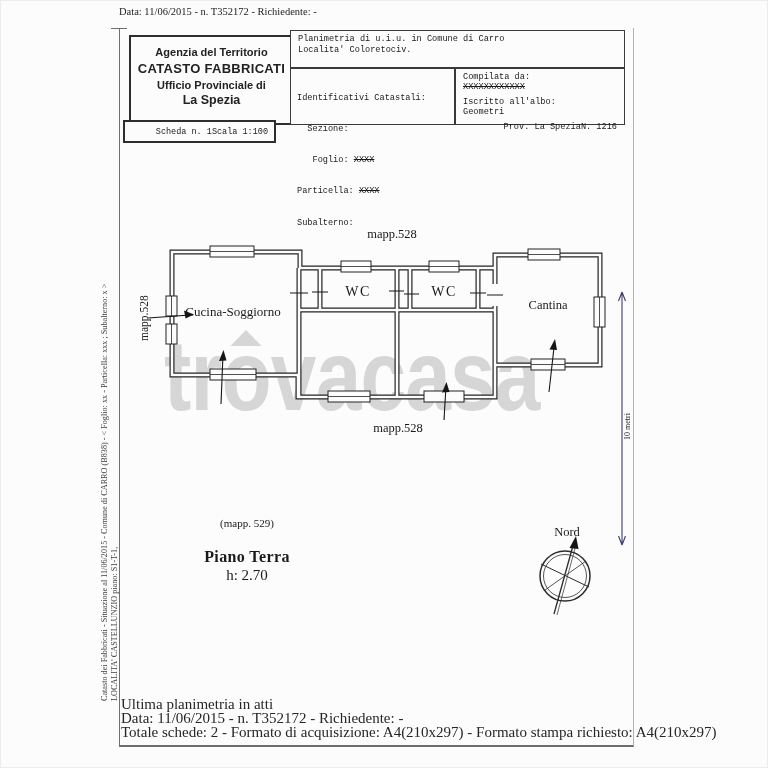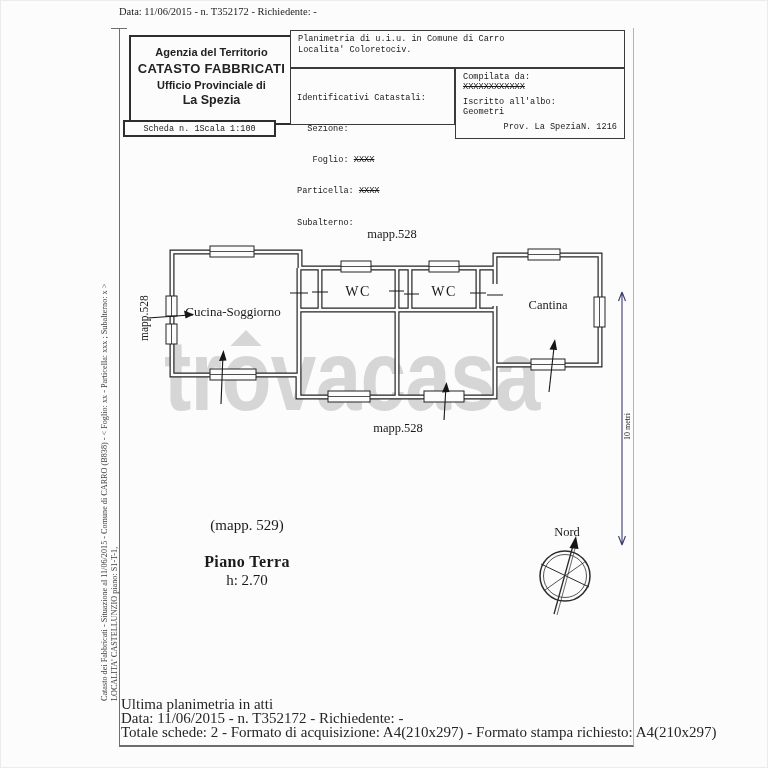--- a/index.html
+++ b/index.html
@@ -17,33 +17,33 @@
   .frame-tick{position:absolute;left:111px;top:28px;width:16px;height:1px;background:#6e6e6e;}
 
   
   .agency-box{position:absolute;left:129px;top:35px;width:161px;height:86px;border:2px solid #2e2e2e;
               background:#fcfcfc;text-align:center;color:#222;}
   .agency-box .a1{margin-top:9px;font-size:11px;font-weight:bold;}
   .agency-box .a2{margin-top:3px;font-size:13px;font-weight:bold;letter-spacing:.3px;}
   .agency-box .a3{margin-top:3px;font-size:11px;font-weight:bold;}
   .agency-box .a4{margin-top:2px;font-size:12.5px;font-weight:bold;}
 
-  .scheda-box{position:absolute;left:123px;top:120px;width:153px;height:17px;border:2px solid #2e2e2e;
-              background:#fcfcfc;display:flex;align-items:center;justify-content:center;
+  .scheda-box{position:absolute;left:123px;top:120px;width:153px;height:23px;border:2px solid #2e2e2e;
+              background:#fcfcfc;display:flex;align-items:center;justify-content:flex-end;
               font-size:8.5px;padding:0 6px;box-sizing:border-box;}
 
   .decl-box{position:absolute;left:290px;top:30px;width:335px;height:38px;border:1px solid #3a3a3a;
             box-sizing:border-box;font-size:8.6px;padding:3px 7px;line-height:11px;background:#fcfcfc;}
   .decl-row3{display:flex;}
   .decl-row3 .civ{margin-right:46px;}
 
   .ident-box{position:absolute;left:290px;top:68px;width:165px;height:57px;border:1px solid #3a3a3a;
              box-sizing:border-box;font-size:8.6px;padding:3px 6px;line-height:10.4px;background:#fcfcfc;
              white-space:pre;}
-  .comp-box{position:absolute;left:455px;top:68px;width:170px;height:71px;border:1px solid #3a3a3a;
+  .comp-box{position:absolute;left:455px;top:68px;width:170px;height:57px;border:1px solid #3a3a3a;
             box-sizing:border-box;font-size:8.6px;padding:3px 7px;line-height:10.4px;background:#fcfcfc;}
   .comp-prov{display:flex;justify-content:flex-end;margin-top:4px;}
   .gap{height:4px;}
   .struck{text-decoration:line-through;}
 
   
   .watermark{position:absolute;left:164px;top:318px;font-family:"Liberation Sans","DejaVu Sans",sans-serif;
              font-size:100px;font-weight:bold;letter-spacing:-1px;color:rgba(162,162,162,0.42);
              transform:scaleX(0.82);transform-origin:0 0;white-space:nowrap;}
   .wm-o{position:relative;display:inline-block;}
@@ -60,21 +60,21 @@
   .win-mid{stroke:#232323;stroke-width:0.8;}
   .tick{stroke:#161616;stroke-width:1;}
   .arrow{stroke:#161616;stroke-width:1.1;fill:none;}
   .ahead{fill:#161616;stroke:none;}
   .compass{stroke:#2b2b2b;fill:none;}
   .sbar{stroke:#3c3c6e;stroke-width:1.1;fill:none;}
   .sbar-label{fill:#3c3c6e;font-size:8px;}
 
   
   .piano-block{position:absolute;left:176px;top:517px;width:142px;text-align:center;}
-  .piano-block .ref{font-size:15px;}
+  .piano-block .ref{font-size:11px;}
   .piano-block .title{font-size:16px;font-weight:bold;margin-top:19px;letter-spacing:.4px;}
   .piano-block .hh{font-size:15px;margin-top:1px;}
 
   
   .side1,.side2,.side-mapp{position:absolute;transform:rotate(-90deg);transform-origin:0 0;
              white-space:nowrap;color:#3c3c3c;}
   .side1{left:100px;top:701px;width:562px;font-size:8.2px;}
   .side2{left:110px;top:701px;width:562px;font-size:8.2px;}
   .side-mapp{left:138px;top:341px;width:70px;font-size:11.5px;color:#1a1a1a;}
 

